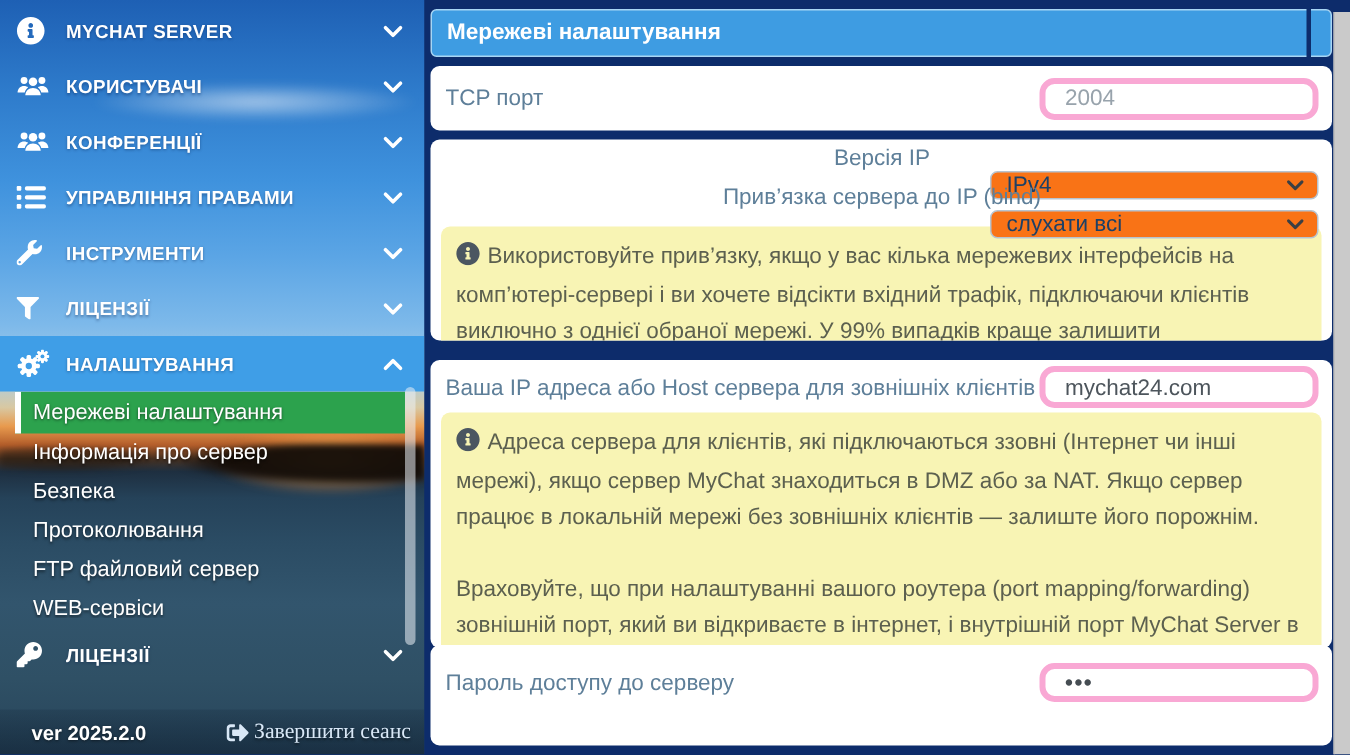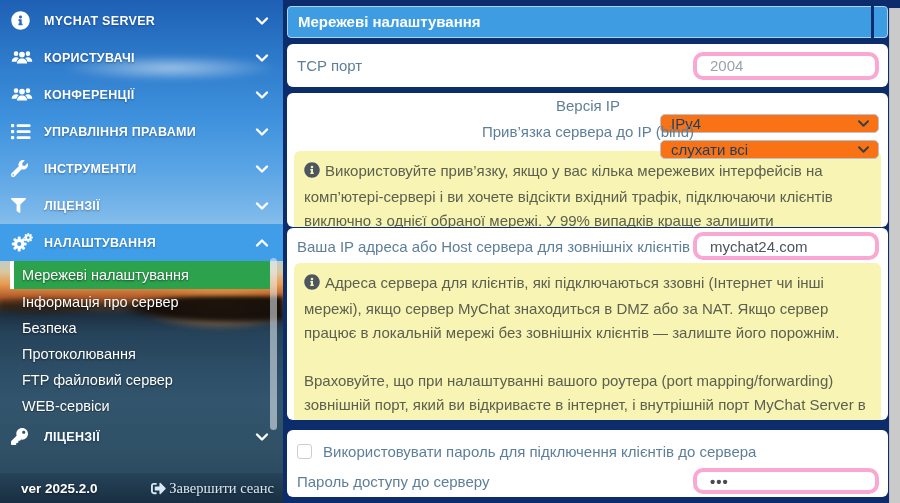--- a/index.html
+++ b/index.html
@@ -79,21 +79,21 @@
   .header-bar {
     position:absolute; left:4px; top:6px; width:601px; height:32px;
     background:#3e9ce2; border:1px solid #a8d6f4; border-radius:4px;
     color:#fff; font-size:15px; font-weight:bold; line-height:30px; padding-left:10px;
   }
   .header-split { position:absolute; left:588px; top:6px; width:3px; height:32px; background:#0d2c6b; }
 
   .card { position:absolute; left:4px; width:601px; background:#fff; border-radius:6px; overflow:hidden; }
   .card1 { top:44px; height:43px; padding-top:7px; }
   .card2 { top:93px; height:134px; padding-top:4px; }
-  .card3 { top:228px; height:192px; padding-top:3px; }
+  .card3 { top:240px; height:192px; padding-top:3px; }
   .card4 { top:430px; height:67px; padding-top:8px; }
 
   .row { display:flex; align-items:center; padding:0 9px 0 10px; }
   .row label, .field-label { color:#5e7f99; font-size:15px; }
   .card1 .row { height:29px; }
   .card2 .row { height:26px;flex-direction:column; }
   .card3 .row { height:30px; }
 
   .text-input {
     margin-left:auto; width:186px; height:28px; border:4px solid #f9a8d4; border-radius:10px;
@@ -359,24 +359,20 @@
     </div>
     <div class="note">
       <p><span class="note-icon"><svg width="16" height="16" viewBox="0 0 512 512">
               <path fill="#4b5661" d="M256 8C119 8 8 119.1 8 256c0 137 111 248 248 248s248-111 248-248C504 119.1 393 8 256 8zm0 110c23.2 0 42 18.8 42 42s-18.8 42-42 42-42-18.8-42-42 18.8-42 42-42zm56 254c0 6.6-5.4 12-12 12h-88c-6.6 0-12-5.4-12-12v-24c0-6.6 5.4-12 12-12h12v-64h-12c-6.6 0-12-5.4-12-12v-24c0-6.6 5.4-12 12-12h64c6.6 0 12 5.4 12 12v100h12c6.6 0 12 5.4 12 12v24z"></path>
             </svg></span><span>Адреса сервера для клієнтів, які підключаються ззовні (Інтернет чи інші мережі), якщо сервер MyChat знаходиться в DMZ або за NAT. Якщо сервер працює в локальній мережі без зовнішніх клієнтів — залиште його порожнім.</span></p>
       <p>Враховуйте, що при налаштуванні вашого роутера (port mapping/forwarding) зовнішній порт, який ви відкриваєте в інтернет, і внутрішній порт MyChat Server в локальній мережі повинні збігатися. Не можна перекидати трафік із зовнішнього IP на внутрішній, змінюючи порт призначення.</p>
     </div>
   </div>
 
   <div class="card card4">
-    <div class="row row1">
-      <span class="checkbox"></span>
-      <label>Використовувати пароль для підключення клієнтів до сервера</label>
-    </div>
     <div class="row row2">
       <label>Пароль доступу до серверу</label>
       <input class="text-input pwd" type="text" value="•••" style="">
     </div>
   </div>
 
   <div class="scroll-track"></div>
 </div>
 
 </body></html>

